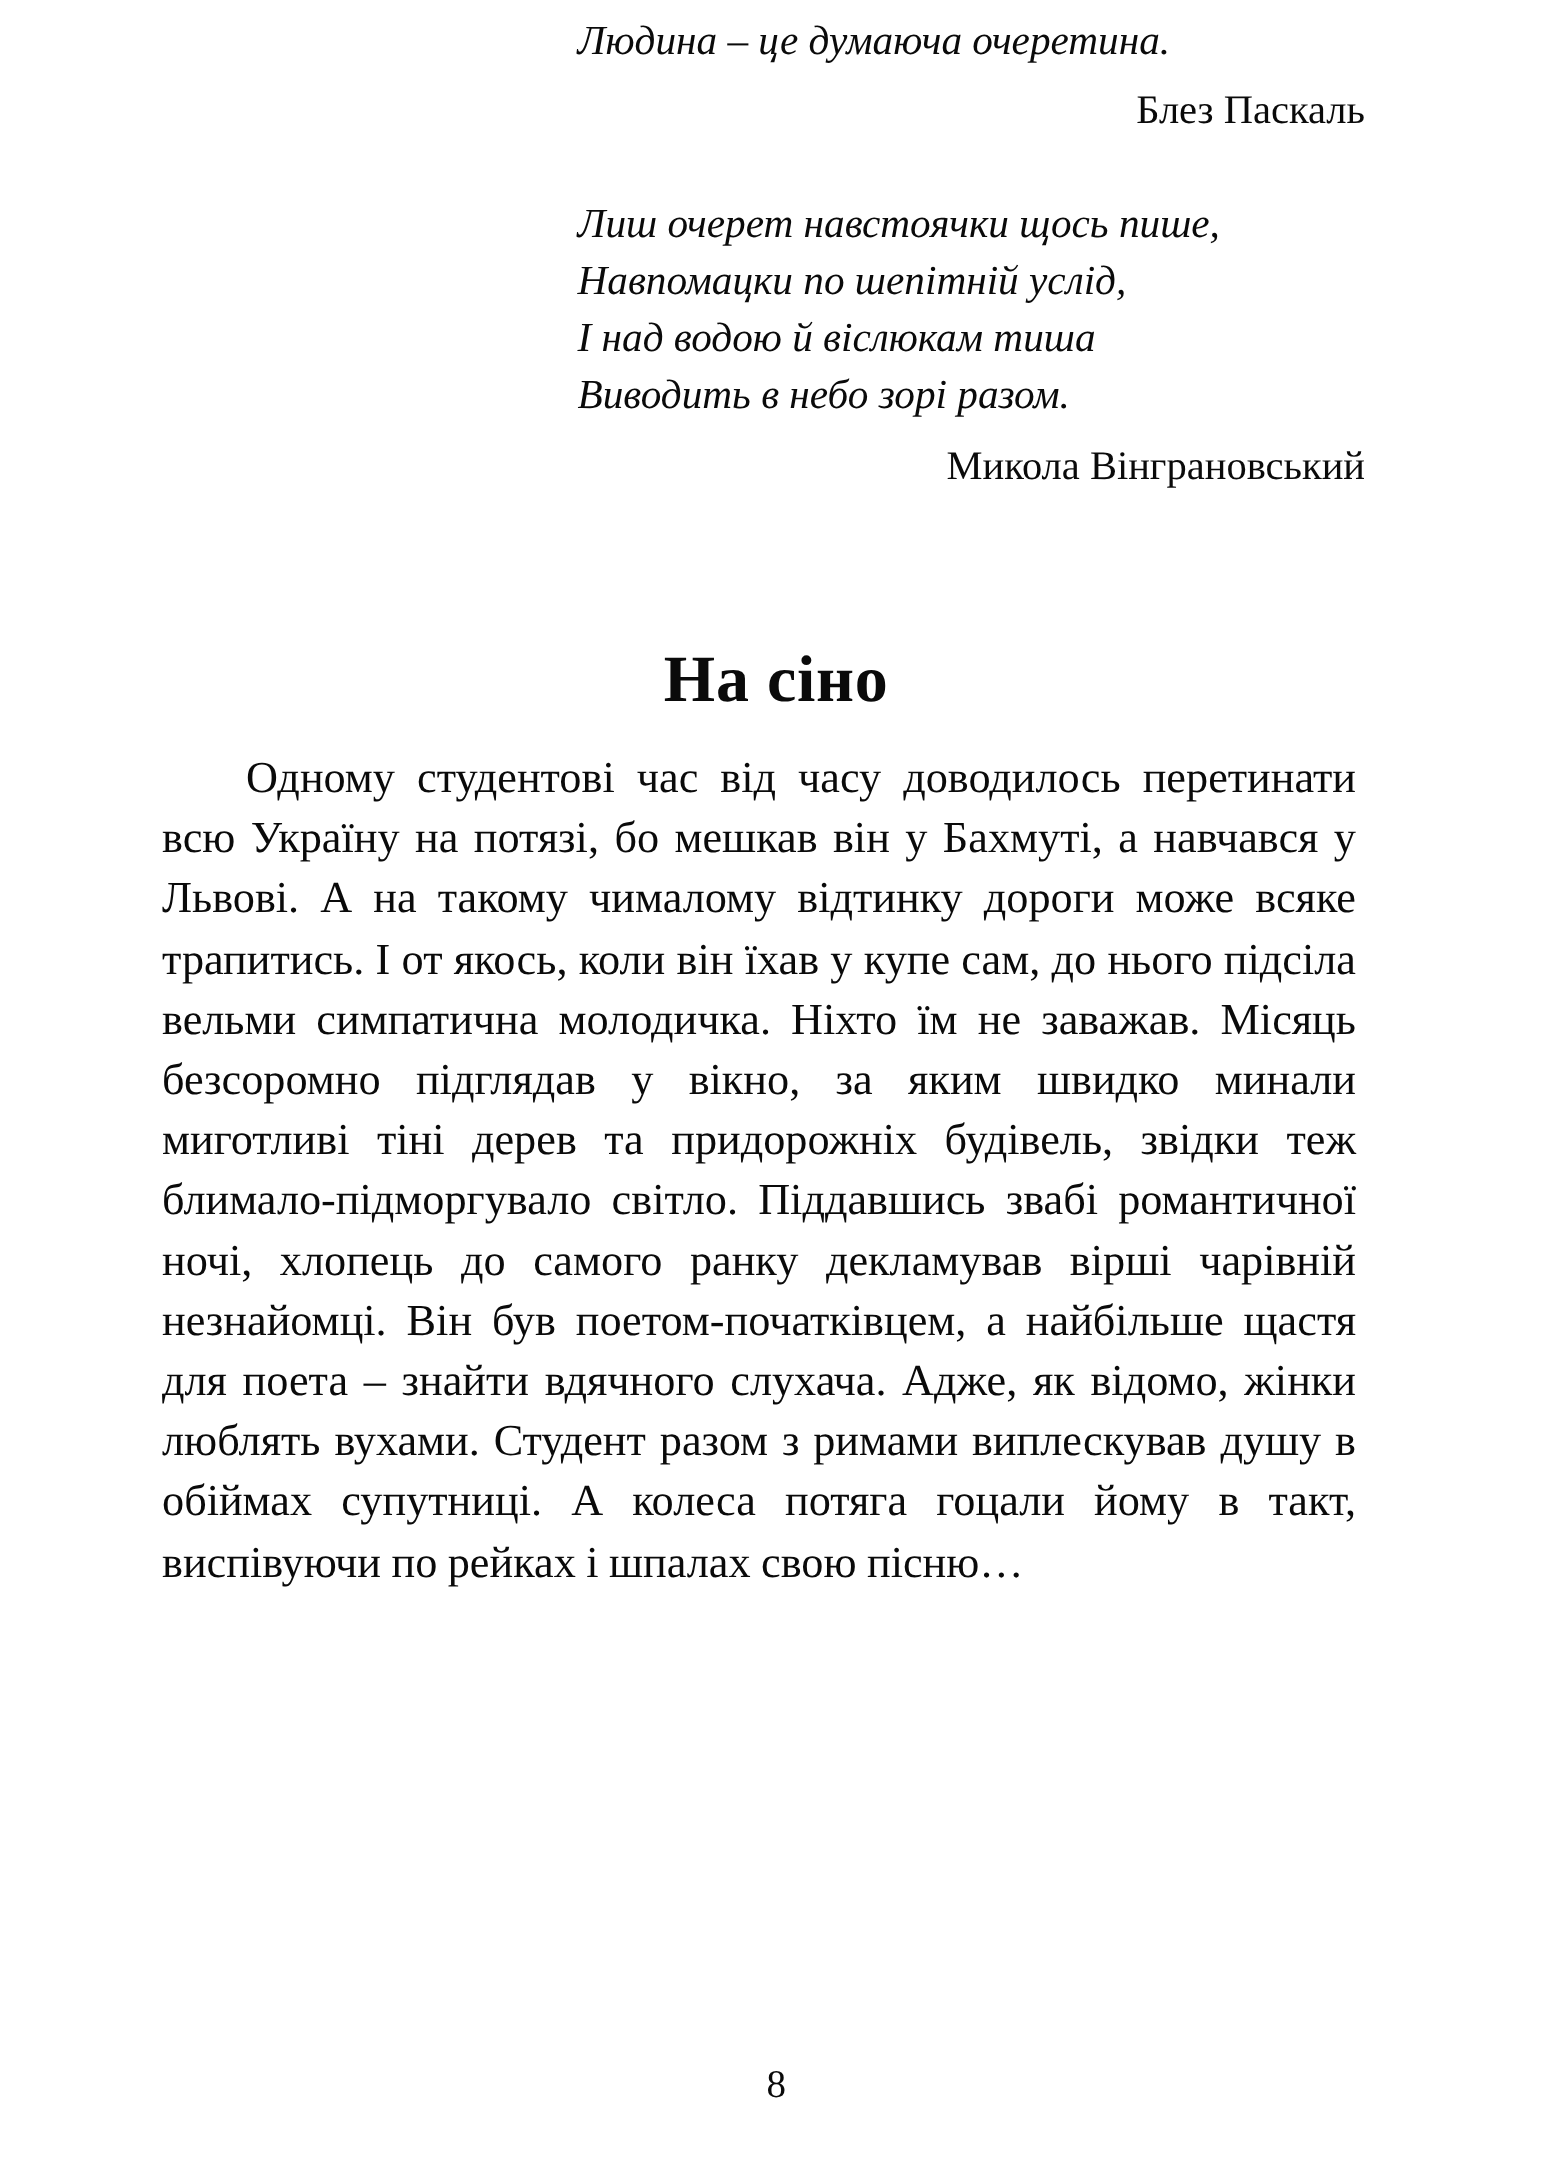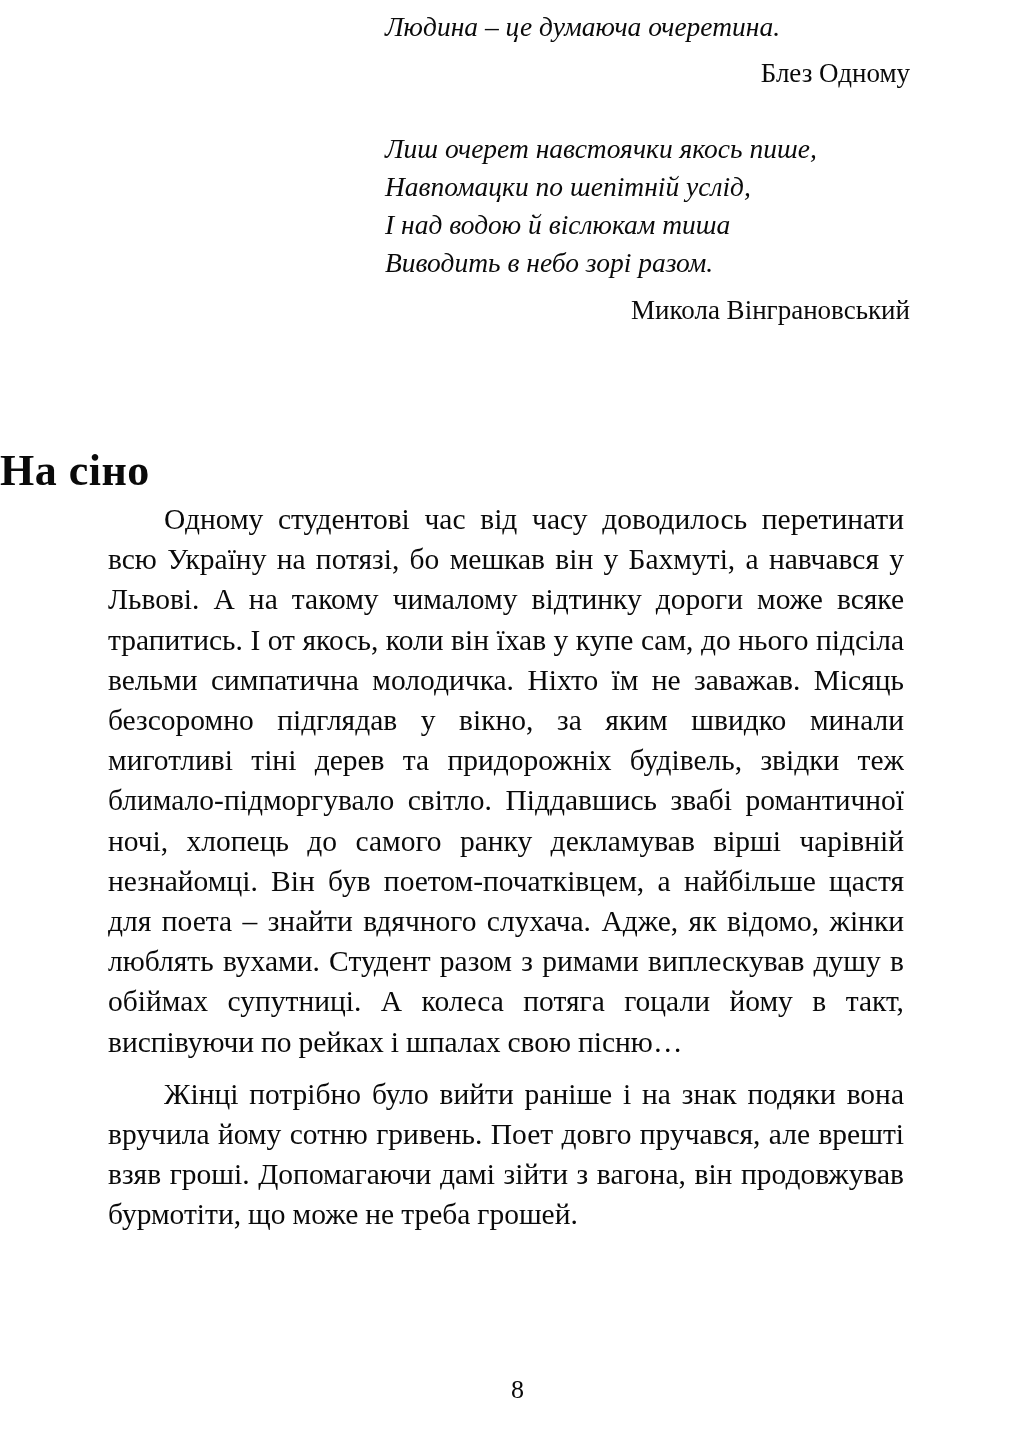--- a/index.html
+++ b/index.html
@@ -77,21 +77,22 @@
     padding-right: 5px;
     white-space: nowrap;
   }
 
   
 
   .story-title {
     position: absolute;
     left: 0;
     right: 0;
-    top: 416px;
+    top: 398px;
+    text-align: center;
     font-size: 44px;
     font-weight: bold;
     line-height: 52px;
     letter-spacing: 0.5px;
   }
 
   
 
   .body-zone {
     position: absolute;
@@ -128,33 +129,32 @@
     line-height: 30px;
   }
 </style>
 </head>
 <body>
 
 <div class="page">
 
   <div class="epigraph-zone">
     <div class="epigraph-quote">Людина – це думаюча очеретина.</div>
-    <div class="epigraph-attrib">Блез Одному</div>
+    <div class="epigraph-attrib">Блез Паскаль</div>
   </div>
 
   <div class="poem-zone">
-    <div class="poem-line">Лиш очерет навстоячки якось пише,</div>
+    <div class="poem-line">Лиш очерет навстоячки щось пише,</div>
     <div class="poem-line">Навпомацки по шепітній услід,</div>
     <div class="poem-line">І над водою й віслюкам тиша</div>
     <div class="poem-line">Виводить в небо зорі разом.</div>
     <div class="poem-attrib">Микола Вінграновський</div>
   </div>
 
   <h1 class="story-title">На сіно</h1>
 
   <div class="body-zone">
     <p class="body-par">Одному студентові час від часу доводилось перетинати всю Україну на потязі, бо мешкав він у Бахмуті, а навчався у Львові. А на такому чималому відтинку дороги може всяке трапитись. І от якось, коли він їхав у купе сам, до нього підсіла вельми симпатична молодичка. Ніхто їм не заважав. Місяць безсоромно підглядав у вікно, за яким швидко минали миготливі тіні дерев та придорожніх будівель, звідки теж блимало-підморгувало світло. Піддавшись звабі романтичної ночі, хлопець до самого ранку декламував вірші чарівній незнайомці. Він був поетом-початківцем, а найбільше щастя для поета – знайти вдячного слухача. Адже, як відомо, жінки люблять вухами. Студент разом з римами виплескував душу в обіймах супутниці. А колеса потяга гоцали йому в такт, виспівуючи по рейках і шпалах свою пісню…</p>
-    <p class="body-par">Жінці потрібно було вийти раніше і на знак подяки вона вручила йому сотню гривень. Поет довго пручався, але врешті взяв гроші. Допомагаючи дамі зійти з вагона, він продовжував бурмотіти, що може не треба грошей.</p>
   </div>
 
   <div class="folio">8</div>
 
 </div>
 
 </body></html>

